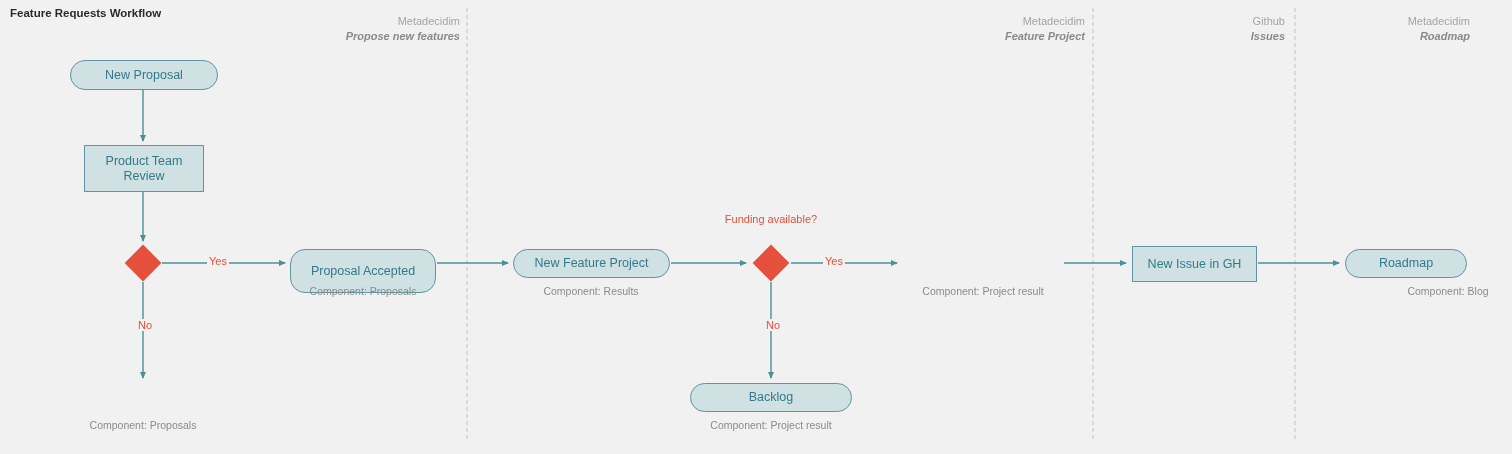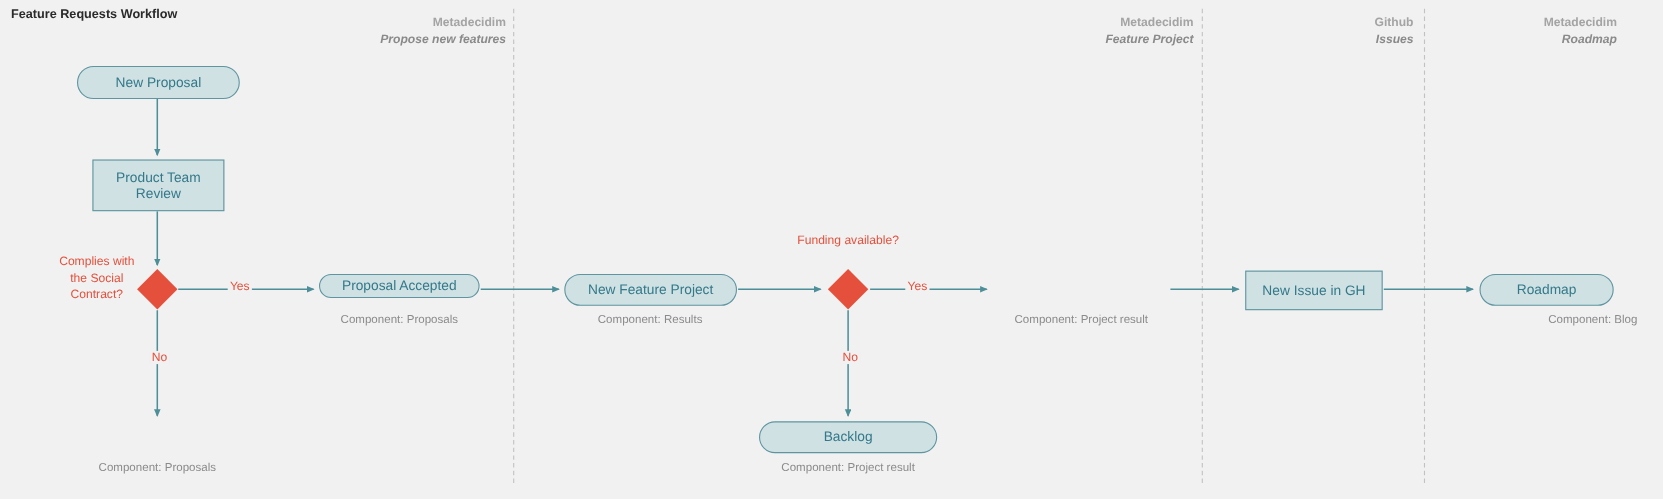--- a/index.html
+++ b/index.html
@@ -22,21 +22,21 @@
     font-weight: bold;
     color: #2a2a2a;
   }
   .lane-header {
     position: absolute;
     top: 14px;
     text-align: right;
     line-height: 15px;
     font-size: 11px;
   }
-  .lane-org  { color: #a4a4a4; font-weight: 700; }
+  .lane-org  { color: #a4a4a4; font-weight: 400; }
   .lane-name { color: #8a8a8a; font-weight: 700; font-style: italic; }
   #connectors {
     position: absolute;
     left: 0; top: 0;
     pointer-events: none;
   }
   .node {
     position: absolute;
     display: flex;
     align-items: center;
@@ -126,27 +126,26 @@
   </div>
   <div class="lane-header" style="right:42px;">
     <div class="lane-org">Metadecidim</div>
     <div class="lane-name">Roadmap</div>
   </div>
 
   <div class="node rect" style="left:84px; top:145px; width:120px; height:47px;">Product Team Review</div>
 
   <div class="node pill" style="left:70px; top:60px; width:148px; height:30px;">New Proposal</div>
 
-  <div class="red-label" style="left:48px; top:231px; width:80px;">Complies with the Social Contract?</div>
   <div class="diamond" style="left:130px; top:250px;"></div>
 
   <span class="edge-label" style="left:207px; top:255px;">Yes</span>
   <span class="edge-label" style="left:136px; top:319px;">No</span>
 
-  <div class="node pill" style="left:290px; top:249px; width:146px; height:22px;">Proposal Accepted</div>
+  <div class="node pill" style="left:290px; top:249px; width:146px; height:44px;">Proposal Accepted</div>
   <div class="component" style="left:363px; top:285px;">Component: Proposals</div>
 
   <div class="component" style="left:143px; top:419px;">Component: Proposals</div>
 
   <div class="node pill" style="left:513px; top:249px; width:157px; height:29px;">New Feature Project</div>
   <div class="component" style="left:591px; top:285px;">Component: Results</div>
 
   <div class="red-label" style="left:711px; top:212px; width:120px;">Funding available?</div>
   <div class="diamond" style="left:758px; top:250px;"></div>
 

